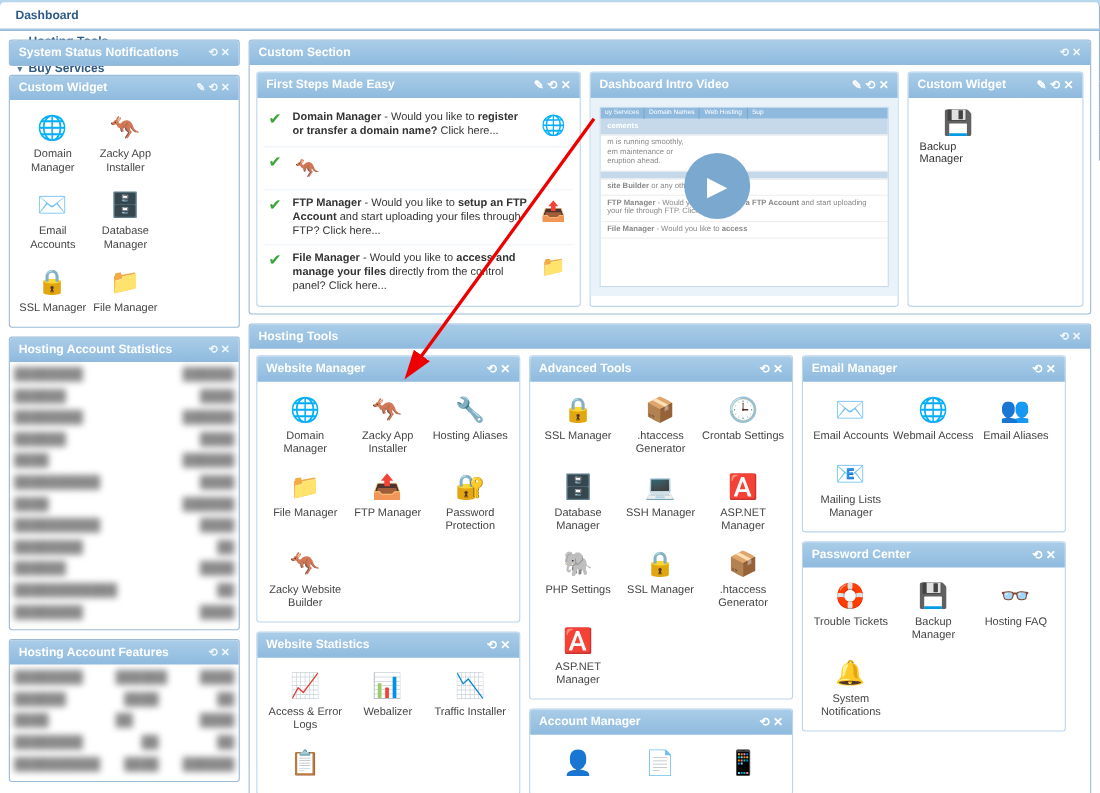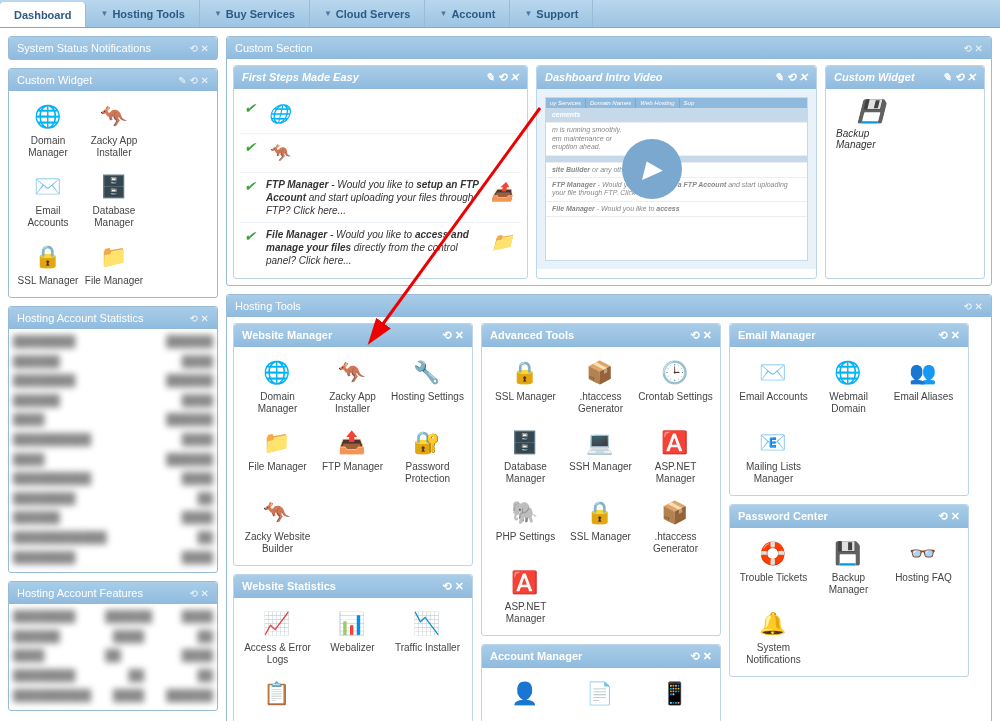--- a/index.html
+++ b/index.html
@@ -1,36 +1,36 @@
 <!DOCTYPE html>
 <html><head>
 <meta charset="utf-8">
 <style>
 * { box-sizing: border-box; margin: 0; padding: 0; }
 body { font-family: Arial, sans-serif; font-size: 11px; background: #fff; color: #333; }
-.topnav { background: linear-gradient(#b9d7ed, #9cc4e3); border-bottom: 1px solid #7aa8ce; display: flex; height: 28px; }
+.topnav { background: linear-gradient(#b9d7ed, #9cc4e3); border-bottom: 1px solid #7aa8ce; display: flex; height: 28px; flex-direction: column; }
 .topnav .tab { padding: 6px 14px; color: #2d5a84; font-weight: bold; border-right: 1px solid #9abbd7; display: flex; align-items: center; gap: 4px; cursor: pointer; }
 .topnav .tab.active { background: #fff; border-radius: 4px 4px 0 0; margin-top: 2px; }
 .topnav .caret { font-size: 8px; color: #4c7aa5; }
 .wrap { display: flex; gap: 8px; padding: 8px; }
 .leftcol { width: 210px; display: flex; flex-direction: column; gap: 8px; }
 .rightcol { flex: 1; display: flex; flex-direction: column; gap: 8px; }
 .panel { border: 1px solid #9abbd7; border-radius: 3px; background: #fff; }
-.panel-hdr { background: linear-gradient(#a9cde8, #8fbade); color: #fff; font-weight: normal; padding: 5px 8px; font-size: 11px; display: flex; justify-content: space-between; align-items: flex-end; border-radius: 3px 3px 0 0; }
+.panel-hdr { background: linear-gradient(#a9cde8, #8fbade); color: #fff; font-weight: bold; padding: 5px 8px; font-size: 11px; display: flex; justify-content: space-between; align-items: flex-start; border-radius: 3px 3px 0 0; }
 .panel-hdr .ctrls { display: flex; gap: 6px; font-size: 10px; opacity: .85; }
 .panel-body { padding: 6px; }
 .status-msg { color: #0a8a0a; text-align: center; padding: 4px; font-size: 11px; }
 .icon-grid { display: flex; flex-wrap: wrap; gap: 4px 0; }
 .icon-grid .item { width: 66px; text-align: center; padding: 4px 0; cursor: pointer; }
 .icon-grid.cols4 .item { width: 75px; }
 .icon-grid .ic { width: 32px; height: 32px; margin: 0 auto 2px; display: flex; align-items: center; justify-content: center; font-size: 22px; }
 .icon-grid .lbl { font-size: 10px; color: #444; line-height: 1.2; }
 .blurred { filter: blur(3px); color: #888; padding: 4px; line-height: 1.6; }
 .blur-row { display: flex; justify-content: space-between; margin-bottom: 2px; }
-.inner-row { display: flex; gap: 8px; font-style: italic; }
+.inner-row { display: flex; gap: 8px; }
 .inner-panel { border: 1px solid #bcd5eb; border-radius: 3px; background: #fff; }
 .inner-hdr { background: linear-gradient(#a9cde8, #8fbade); color: #fff; font-weight: bold; padding: 5px 8px; font-size: 11px; display: flex; justify-content: space-between; border-radius: 3px 3px 0 0; }
 .step-list { padding: 6px; }
 .step { display: flex; gap: 6px; padding: 5px 4px; border-bottom: 1px solid #eef4f9; align-items: flex-start; }
 .step:last-child { border-bottom: none; }
 .step .chk { color: #3aa63a; font-size: 14px; width: 16px; }
 .step .txt { flex: 1; font-size: 10px; line-height: 1.3; color: #333; }
 .step .sicon { width: 28px; height: 28px; display: flex; align-items: center; justify-content: center; font-size: 18px; }
 .video-box { position: relative; height: 180px; background: #e9f2f9; overflow: hidden; }
 .video-play { position: absolute; top: 50px; left: 85px; width: 60px; height: 60px; border-radius: 50%; background: #7aa8ce; display: flex; align-items: center; justify-content: center; color: #fff; font-size: 24px; }
@@ -227,20 +227,21 @@
       <div class="panel-body">
         <div class="inner-row">
           <div class="inner-panel" style="flex:1.05">
             <div class="inner-hdr">
                 <span>First Steps Made Easy</span>
                 <span class="ctrls">✎ ⟲ ✕</span>
               </div>
             <div class="step-list" id="steps">
                 <div class="step">
                   <div class="chk">✔</div>
+                  <div class="txt"><b>Domain Manager</b> - Would you like to <b>register or transfer a domain name?</b> Click here...</div>
                   <div class="sicon">🌐</div>
                 </div>
                 <div class="step">
                   <div class="chk">✔</div>
                   <div class="sicon">🦘</div>
                 </div>
                 <div class="step">
                   <div class="chk">✔</div>
                   <div class="txt"><b>FTP Manager</b> - Would you like to <b>setup an FTP Account</b> and start uploading your files through FTP? Click here...</div>
                   <div class="sicon">📤</div>
@@ -309,21 +310,21 @@
                     <div class="item">
                       <div class="ic">🌐</div>
                       <div class="lbl">Domain Manager</div>
                     </div>
                     <div class="item">
                       <div class="ic">🦘</div>
                       <div class="lbl">Zacky App Installer</div>
                     </div>
                     <div class="item">
                       <div class="ic">🔧</div>
-                      <div class="lbl">Hosting Settings</div>
+                      <div class="lbl">Hosting Aliases</div>
                     </div>
                     <div class="item">
                       <div class="ic">📁</div>
                       <div class="lbl">File Manager</div>
                     </div>
                     <div class="item">
                       <div class="ic">📤</div>
                       <div class="lbl">FTP Manager</div>
                     </div>
                     <div class="item">
@@ -442,21 +443,21 @@
                   <span class="ctrls">⟲ ✕</span>
                 </div>
               <div class="panel-body">
                   <div class="icon-grid cols4" id="g-em">
                     <div class="item">
                       <div class="ic">✉️</div>
                       <div class="lbl">Email Accounts</div>
                     </div>
                     <div class="item">
                       <div class="ic">🌐</div>
-                      <div class="lbl">Webmail Domain</div>
+                      <div class="lbl">Webmail Access</div>
                     </div>
                     <div class="item">
                       <div class="ic">👥</div>
                       <div class="lbl">Email Aliases</div>
                     </div>
                     <div class="item">
                       <div class="ic">📧</div>
                       <div class="lbl">Mailing Lists Manager</div>
                     </div>
                   </div>

